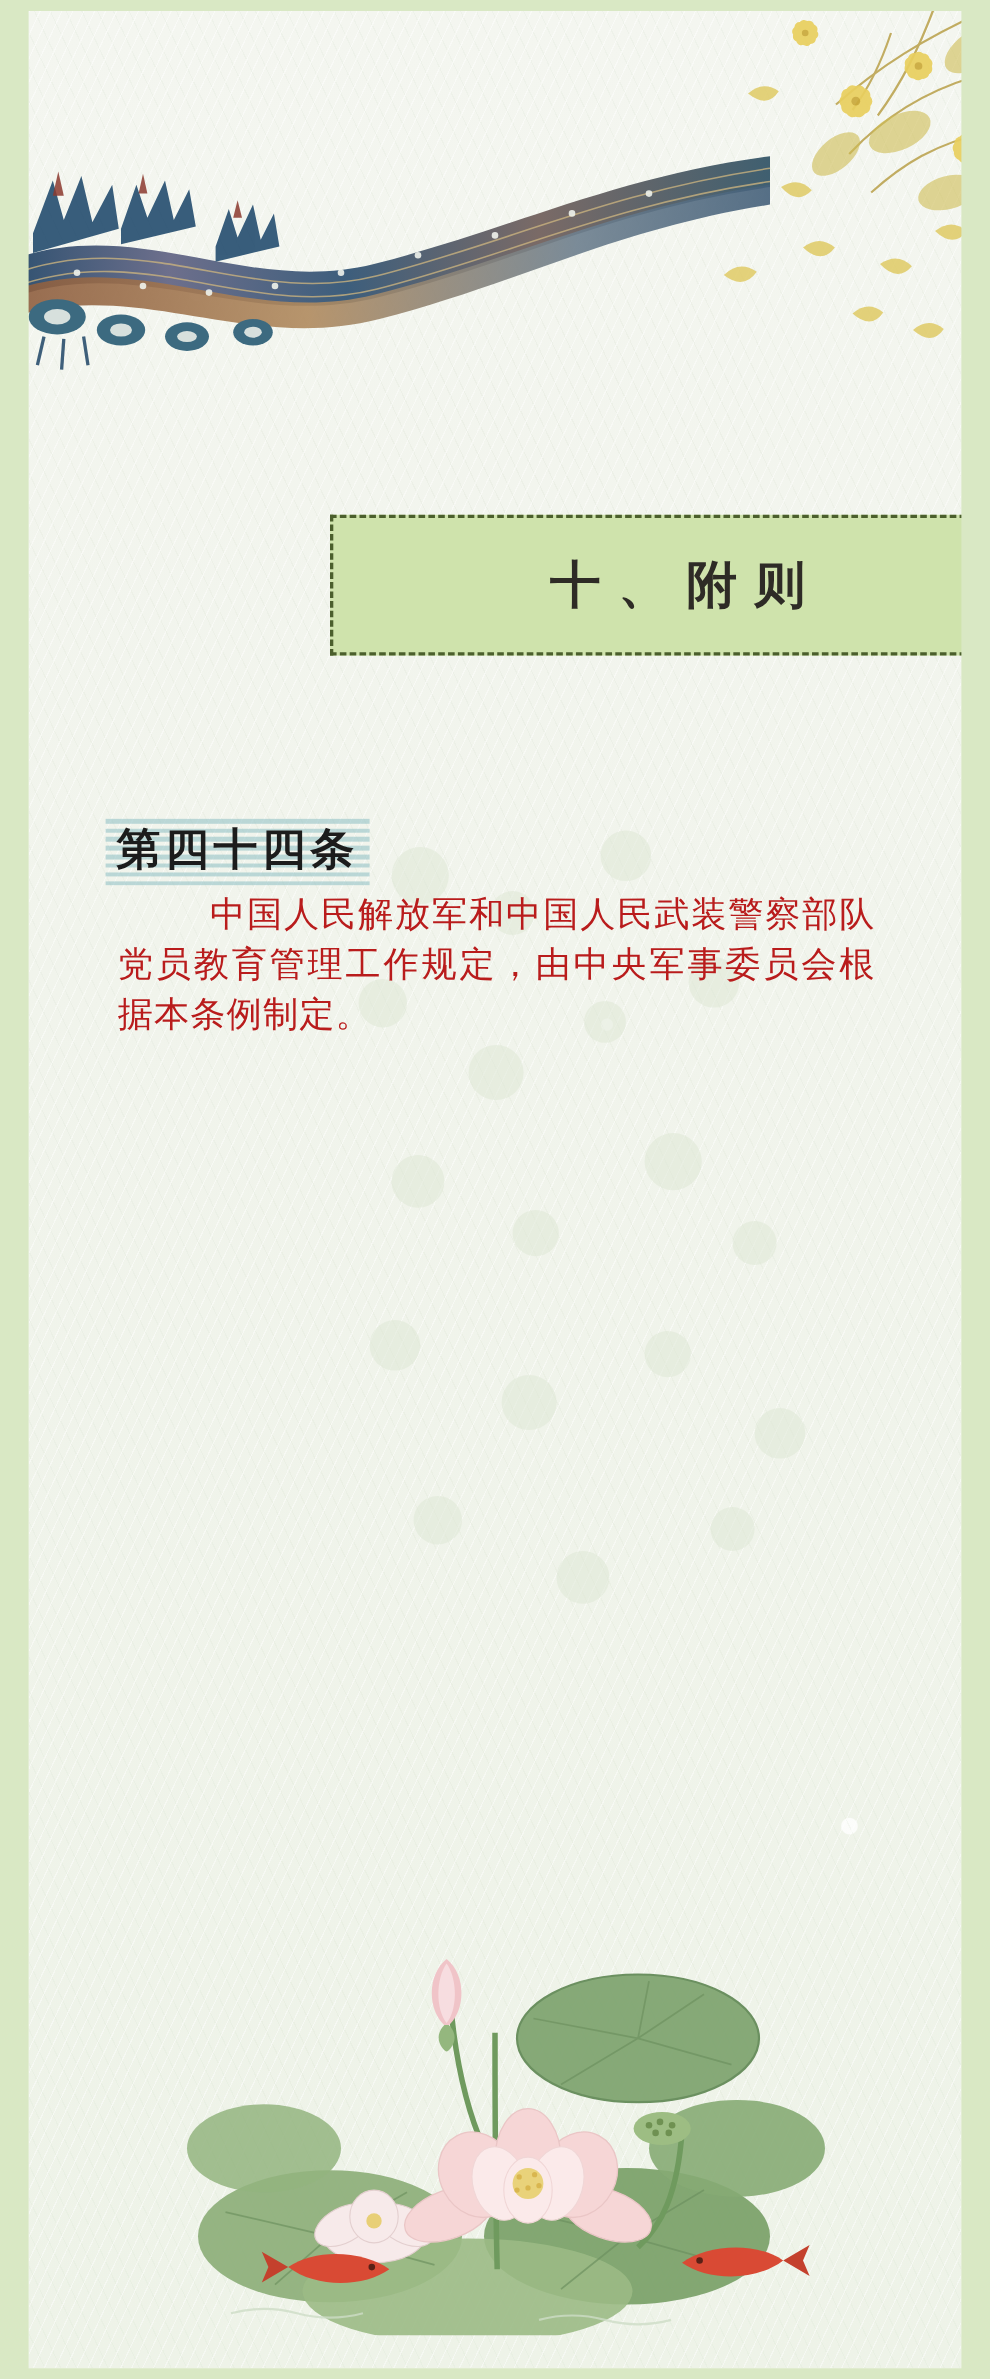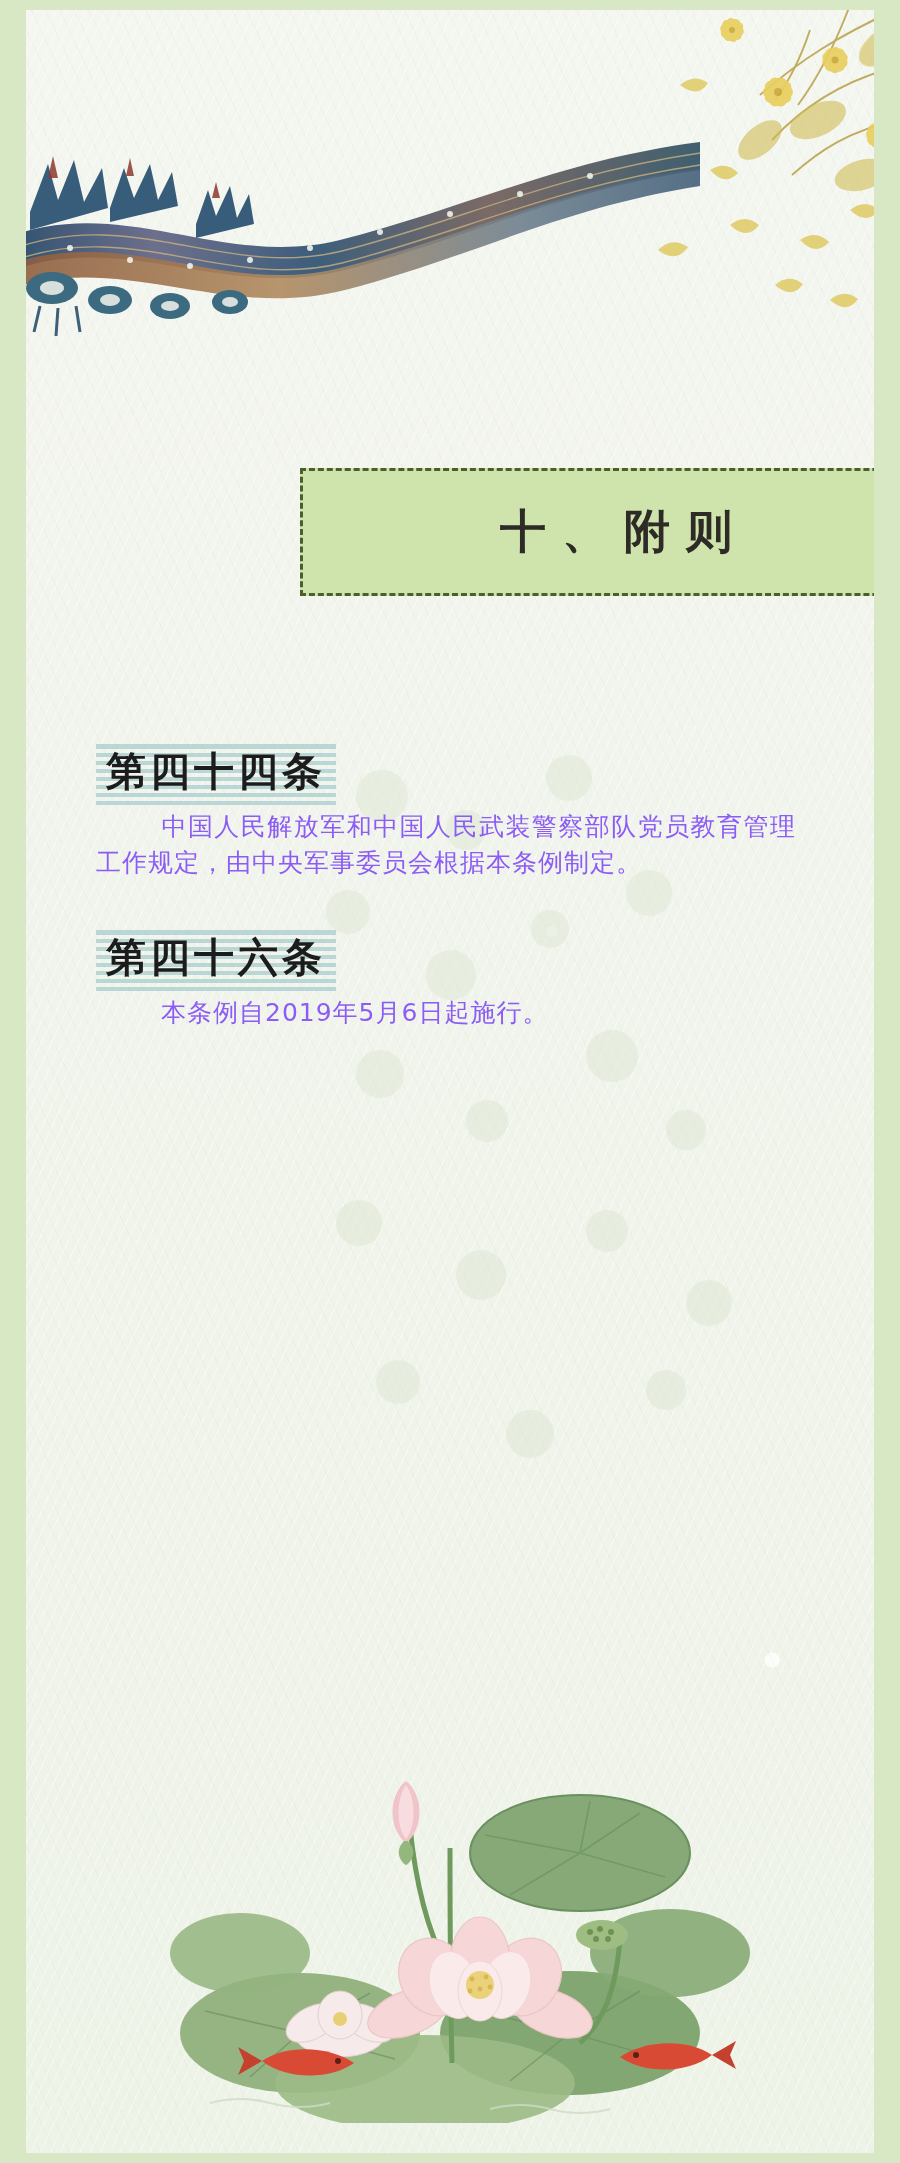--- a/index.html
+++ b/index.html
@@ -129,26 +129,27 @@
     color: #1c1c1c;
     letter-spacing: 4px;
     padding: 4px 10px 6px 10px;
     background-image:
       repeating-linear-gradient(0deg, rgba(140,190,195,0.55) 0 4px, rgba(255,255,255,0) 4px 8px);
     background-position: 0 8px;
     background-size: 100% 100%;
   }
   .art-body {
     font-family: "DejaVu Sans", "Liberation Sans", sans-serif;
-    font-size: 25px;
+    font-size: 32px;
     line-height: 1.42;
-    color: #8b5cf6;
+    color: #b91c1c;
     letter-spacing: 1px;
     margin-top: 4px;
     text-align: justify;
+    margin-left: 11px;
   }
   .art-body .indent { display: inline-block; width: 2.6em; }
 
   
   .lotus {
     position: absolute;
     left: 150px;
     bottom: 40px;
     width: 600px;
     height: 420px;
@@ -315,24 +316,20 @@
   </div>
 
   <div class="articles">
 
     <div class="article">
       <div class="art-head">第四十四条</div>
       <div class="art-body"><span class="indent"></span><span>中国人民解放军和中国人民武装警察部队党员教育管理工作规定，由中央军事委员会根据本条例制定。</span></div>
     </div>
 
 
-    <div class="article">
-      <div class="art-head">第四十六条</div>
-      <div class="art-body"><span class="indent"></span><span>本条例自2019年5月6日起施行。</span></div>
-    </div>
 
   </div>
 
   <svg class="lotus" viewBox="0 0 600 420">
 
     <g>
       <ellipse cx="430" cy="150" rx="110" ry="58" fill="#7fa471" opacity="0.95"></ellipse>
       <ellipse cx="430" cy="150" rx="110" ry="58" fill="none" stroke="#6b9060" stroke-width="2"></ellipse>
       <ellipse cx="150" cy="330" rx="120" ry="60" fill="#8fb07c" opacity="0.95"></ellipse>
       <ellipse cx="420" cy="330" rx="130" ry="62" fill="#7ca26c" opacity="0.95"></ellipse>

